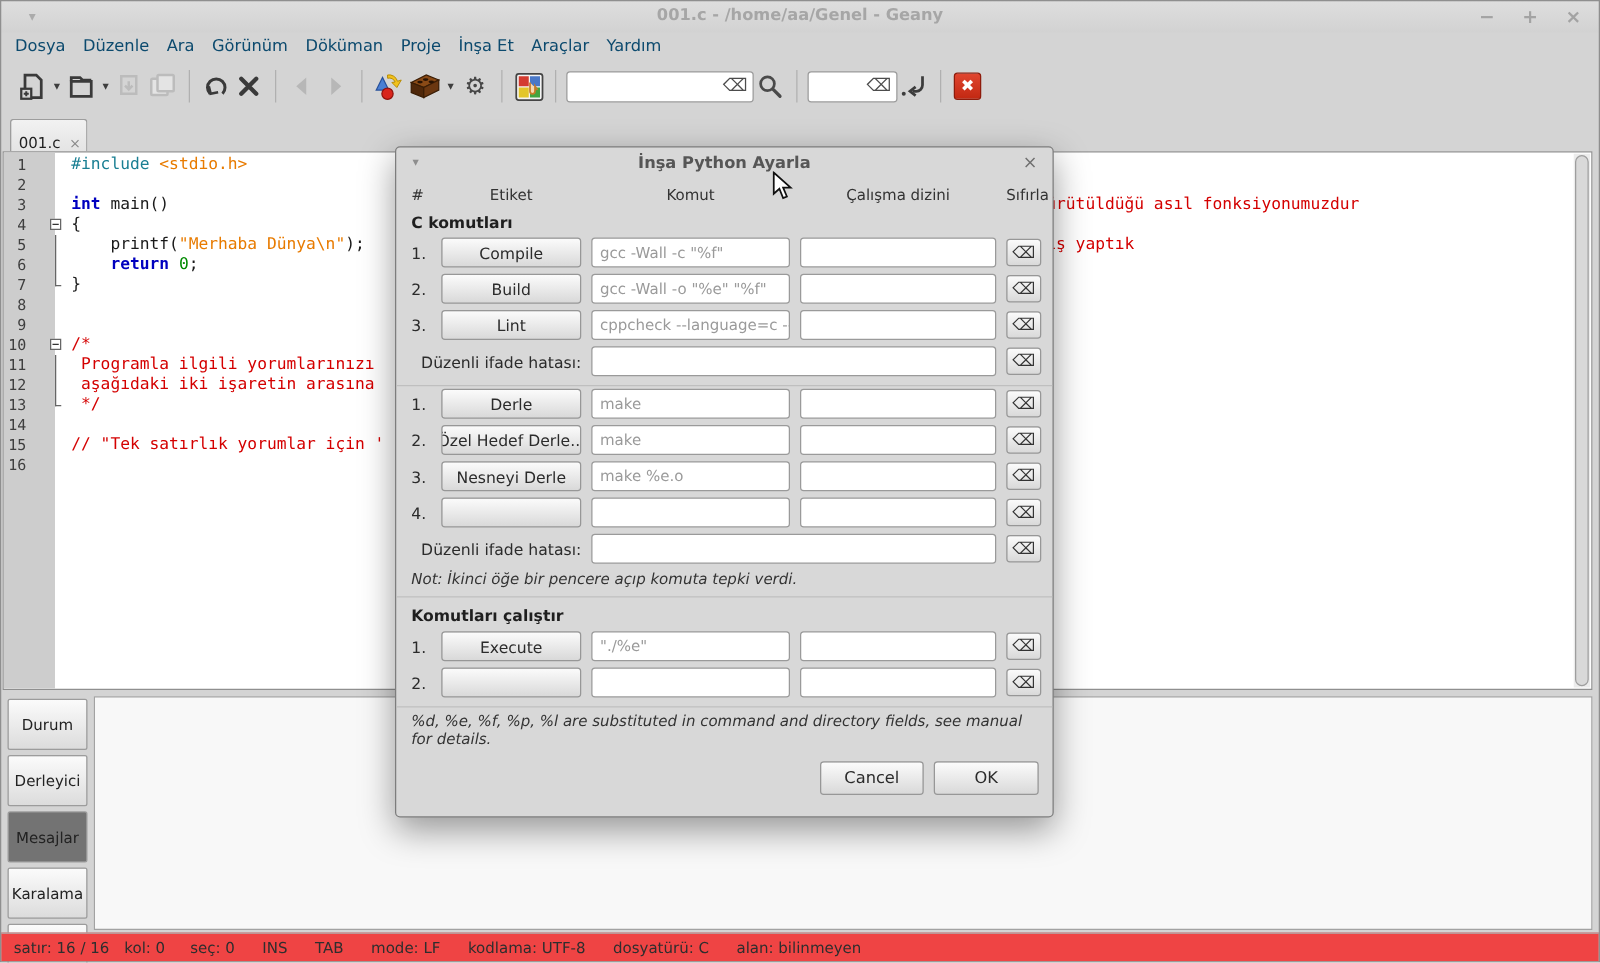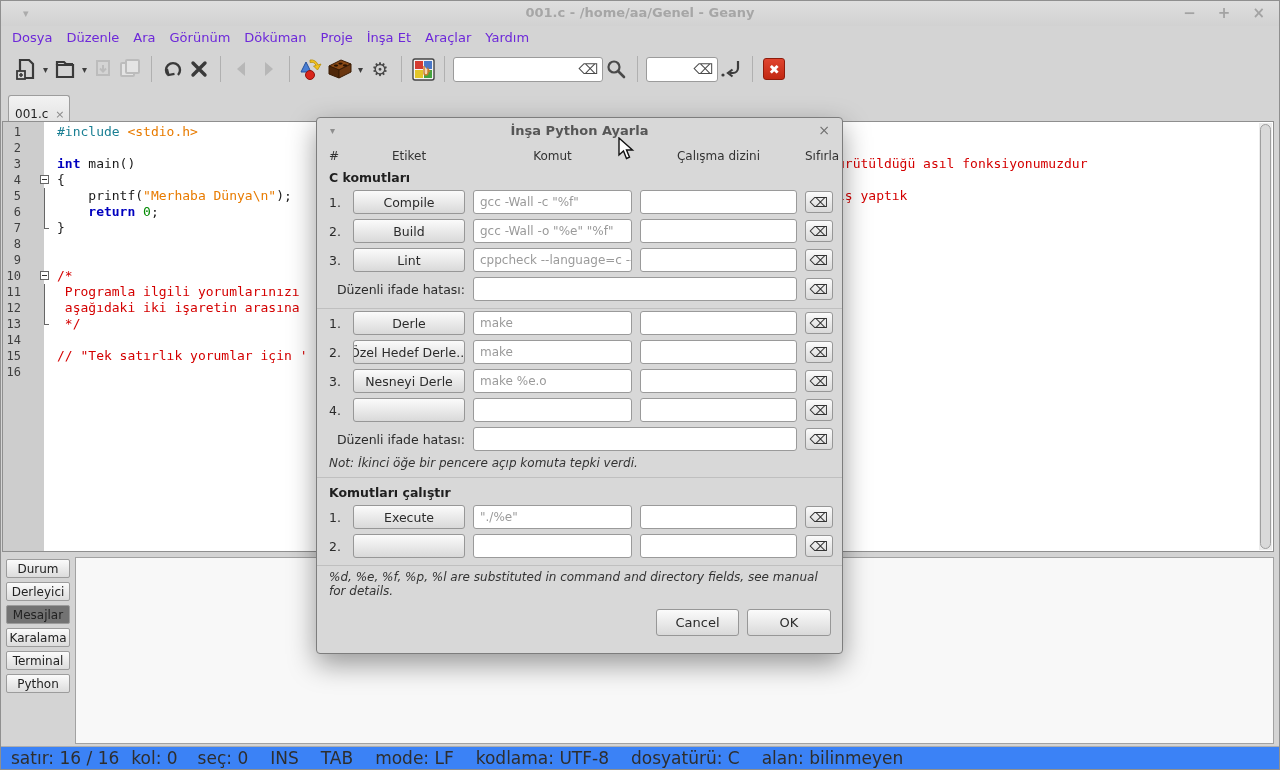--- a/index.html
+++ b/index.html
@@ -13,21 +13,21 @@
   .shade-tri { position:absolute; left:22px; top:6px; color:#ababab; font-size:11px; }
   .win-title { position:absolute; left:0; right:0; top:4px; text-align:center;
     font-weight:bold; font-size:13px; color:#a6a6a6; }
   .win-btns { position:absolute; right:14px; top:3px; display:flex; gap:22px;
     color:#a3a3a3; font-size:15px; font-weight:bold; }
   .win-btns span { cursor:default; }
 
   
   .menubar { position:absolute; left:1px; top:26px; right:1px; height:22px;
     display:flex; align-items:center; padding-left:4px; }
-  .menu-item { padding:2px 7px; font-size:13px; color:#6d28d9; }
+  .menu-item { padding:2px 7px; font-size:13px; color:#0c4a6e; }
 
   
   .toolbar { position:absolute; left:1px; top:48px; right:1px; height:42px;
     display:flex; align-items:center; padding-left:12px; }
   .tbtn { display:flex; align-items:center; justify-content:center; height:30px; min-width:26px; }
   .tsep { width:1px; height:26px; background:#b0b0b0; margin:0 8px; }
   .drop { font-size:10px; color:#3e3e3e; margin:0 4px; }
   .gear-glyph { font-size:19px; color:#474747; }
   .tb-entry { height:25px; background:#fff; border:1px solid #9b9b9b; border-radius:3px;
     display:flex; align-items:center; padding:0 4px 0 6px; }
@@ -68,32 +68,32 @@
   .kw  { color:#0000bf; font-weight:bold; }
   .num { color:#008a00; }
   .cm  { color:#d40000; }
   .pl  { color:#1a1a1a; }
   .vscroll { position:absolute; top:1px; bottom:1px; right:1px; width:13px; background:#ececec; }
   .vthumb { position:absolute; inset:1px; background:#d9d9d9; border:1px solid #9e9e9e; border-radius:6px; }
 
   
   .bottompanel { position:absolute; left:2px; top:557px; width:1272px; height:189px; }
   .panel-tabs { position:absolute; left:2px; top:2px; width:70px; }
-  .ptab { width:64px; height:19px; margin:0 0 4px 2px; border:1px solid #9c9c9c; border-radius:2px;
+  .ptab { width:64px; height:41px; margin:0 0 4px 2px; border:1px solid #9c9c9c; border-radius:2px;
     background:linear-gradient(#fbfbfb,#dcdcdc); font-size:12px; color:#222;
     display:flex; align-items:center; justify-content:center;
     font-family:"DejaVu Sans", sans-serif; }
   .ptab.active { background:#737373; border-color:#9c9c9c; }
   .panel-content { position:absolute; left:73px; top:0; right:0; bottom:2px;
     background:#f8f8f8; border:1px solid #a2a2a2; }
 
   
-  .statusbar { position:absolute; left:1px; right:1px; top:746px; height:23px; background:#3b82f6;
+  .statusbar { position:absolute; left:1px; right:1px; top:746px; height:23px; background:#ef4444;
     border-top:1px solid #aeaeae; display:flex; align-items:center; padding-left:10px;
-    font-size:17px; color:#2e2e2e; }
+    font-size:12px; color:#2e2e2e; }
   .sb-item { margin-right:22px; }
   .sb-item:nth-child(1){ margin-right:12px; }
   .sb-item:nth-child(2){ margin-right:20px; }
 
   
   .dialog { position:absolute; left:316px; top:117px; width:527px; height:537px;
     background:#d8d8d8; border:1px solid #7d7d7d; border-radius:4px;
     box-shadow:0 10px 28px rgba(0,0,0,.4); z-index:10; overflow:hidden; }
   .dlg-titlebar { position:relative; height:27px; }
   .dlg-shade { position:absolute; left:13px; top:7px; font-size:10px; color:#8e8e8e; }

